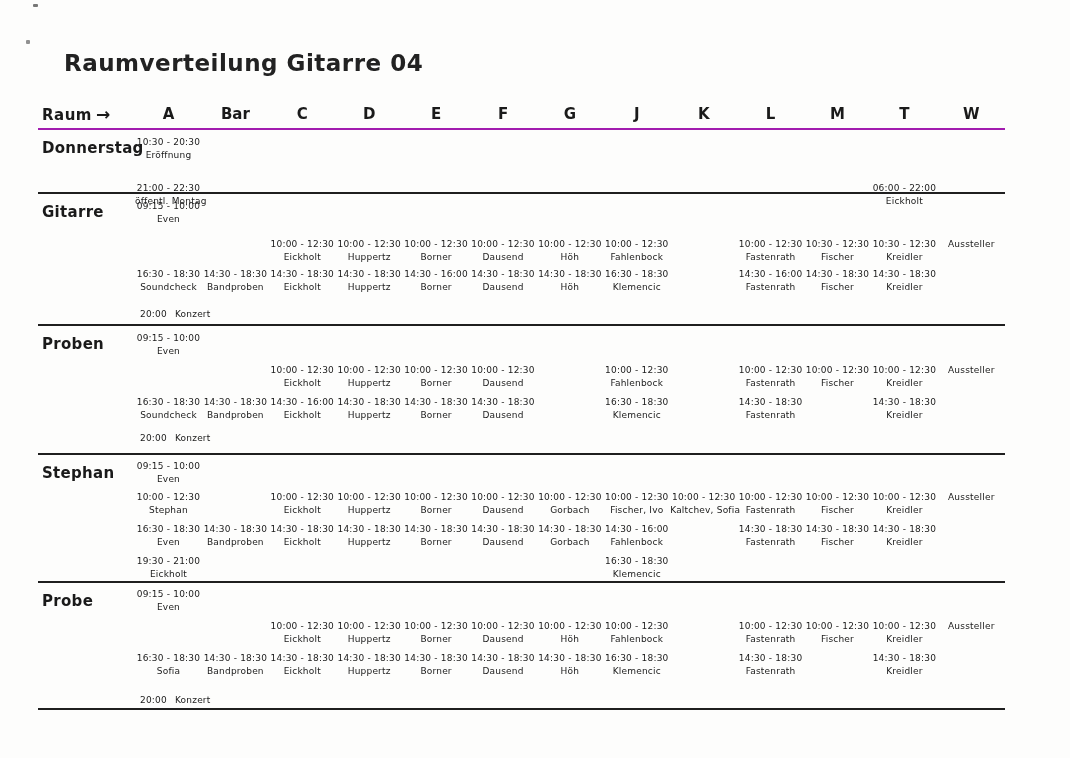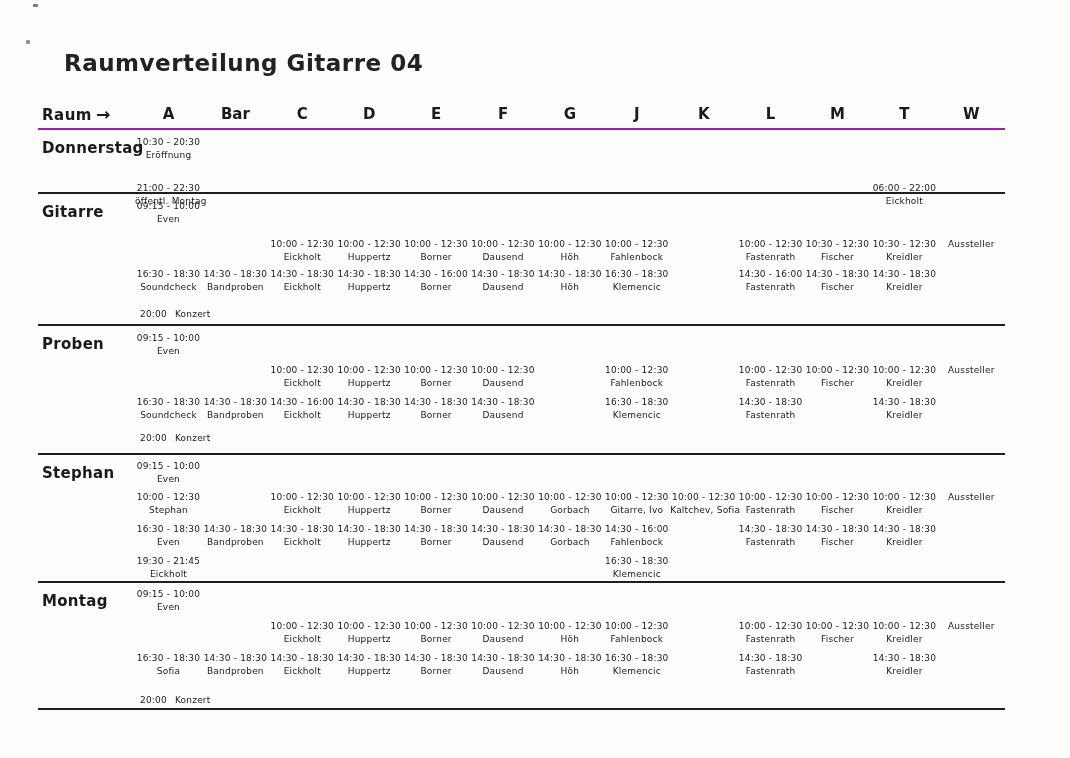--- a/index.html
+++ b/index.html
@@ -279,21 +279,21 @@
         <div class="cell r1" style="left: 431.5px;">
           <div class="time">10:00 - 12:30</div>
           <div class="who">Dausend</div>
         </div>
         <div class="cell r1" style="left: 498.4px;">
           <div class="time">10:00 - 12:30</div>
           <div class="who">Gorbach</div>
         </div>
         <div class="cell r1" style="left: 565.3px;">
           <div class="time">10:00 - 12:30</div>
-          <div class="who">Gitarre, Ivo</div>
+          <div class="who">Fischer, Ivo</div>
         </div>
         <div class="cell r1" style="left: 632.2px;">
           <div class="time">10:00 - 12:30</div>
           <div class="who">Kaltchev, Sofia</div>
         </div>
         <div class="cell r1" style="left: 699.1px;">
           <div class="time">10:00 - 12:30</div>
           <div class="who">Fastenrath</div>
         </div>
         <div class="cell r1" style="left: 766px;">
@@ -346,30 +346,30 @@
         </div>
         <div class="cell r2" style="left: 766px;">
           <div class="time">14:30 - 18:30</div>
           <div class="who">Fischer</div>
         </div>
         <div class="cell r2" style="left: 832.9px;">
           <div class="time">14:30 - 18:30</div>
           <div class="who">Kreidler</div>
         </div>
         <div class="cell r3" style="left: 97px;">
-          <div class="time">19:30 - 21:45</div>
+          <div class="time">19:30 - 21:00</div>
           <div class="who">Eickholt</div>
         </div>
         <div class="cell r3" style="left: 565.3px;">
           <div class="time">16:30 - 18:30</div>
           <div class="who">Klemencic</div>
         </div>
       </div>
       <div class="day-section sec4">
-        <div class="day-label">Montag</div>
+        <div class="day-label">Probe</div>
         <div class="cell r0" style="left: 97px;">
           <div class="time">09:15 - 10:00</div>
           <div class="who">Even</div>
         </div>
         <div class="cell r1" style="left: 230.8px;">
           <div class="time">10:00 - 12:30</div>
           <div class="who">Eickholt</div>
         </div>
         <div class="cell r1" style="left: 297.7px;">
           <div class="time">10:00 - 12:30</div>

